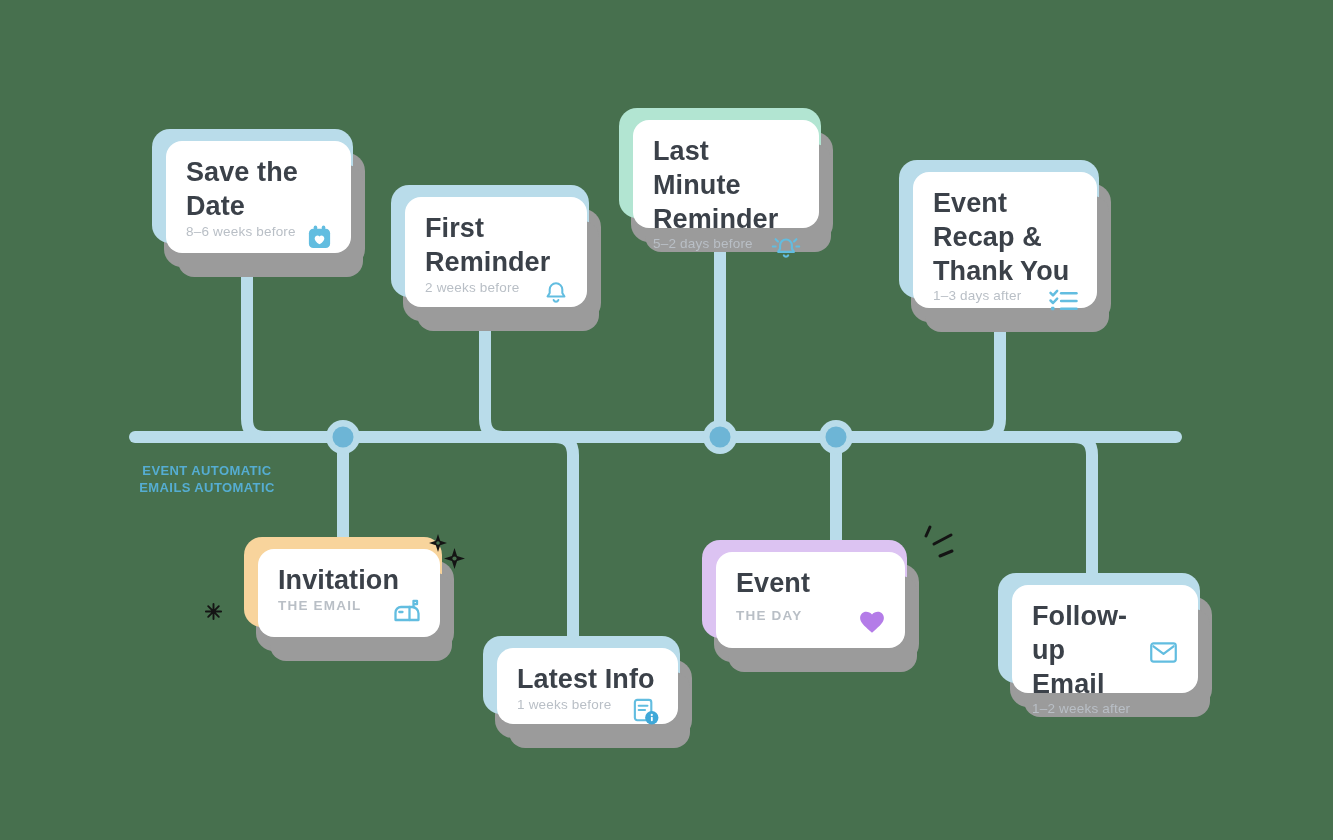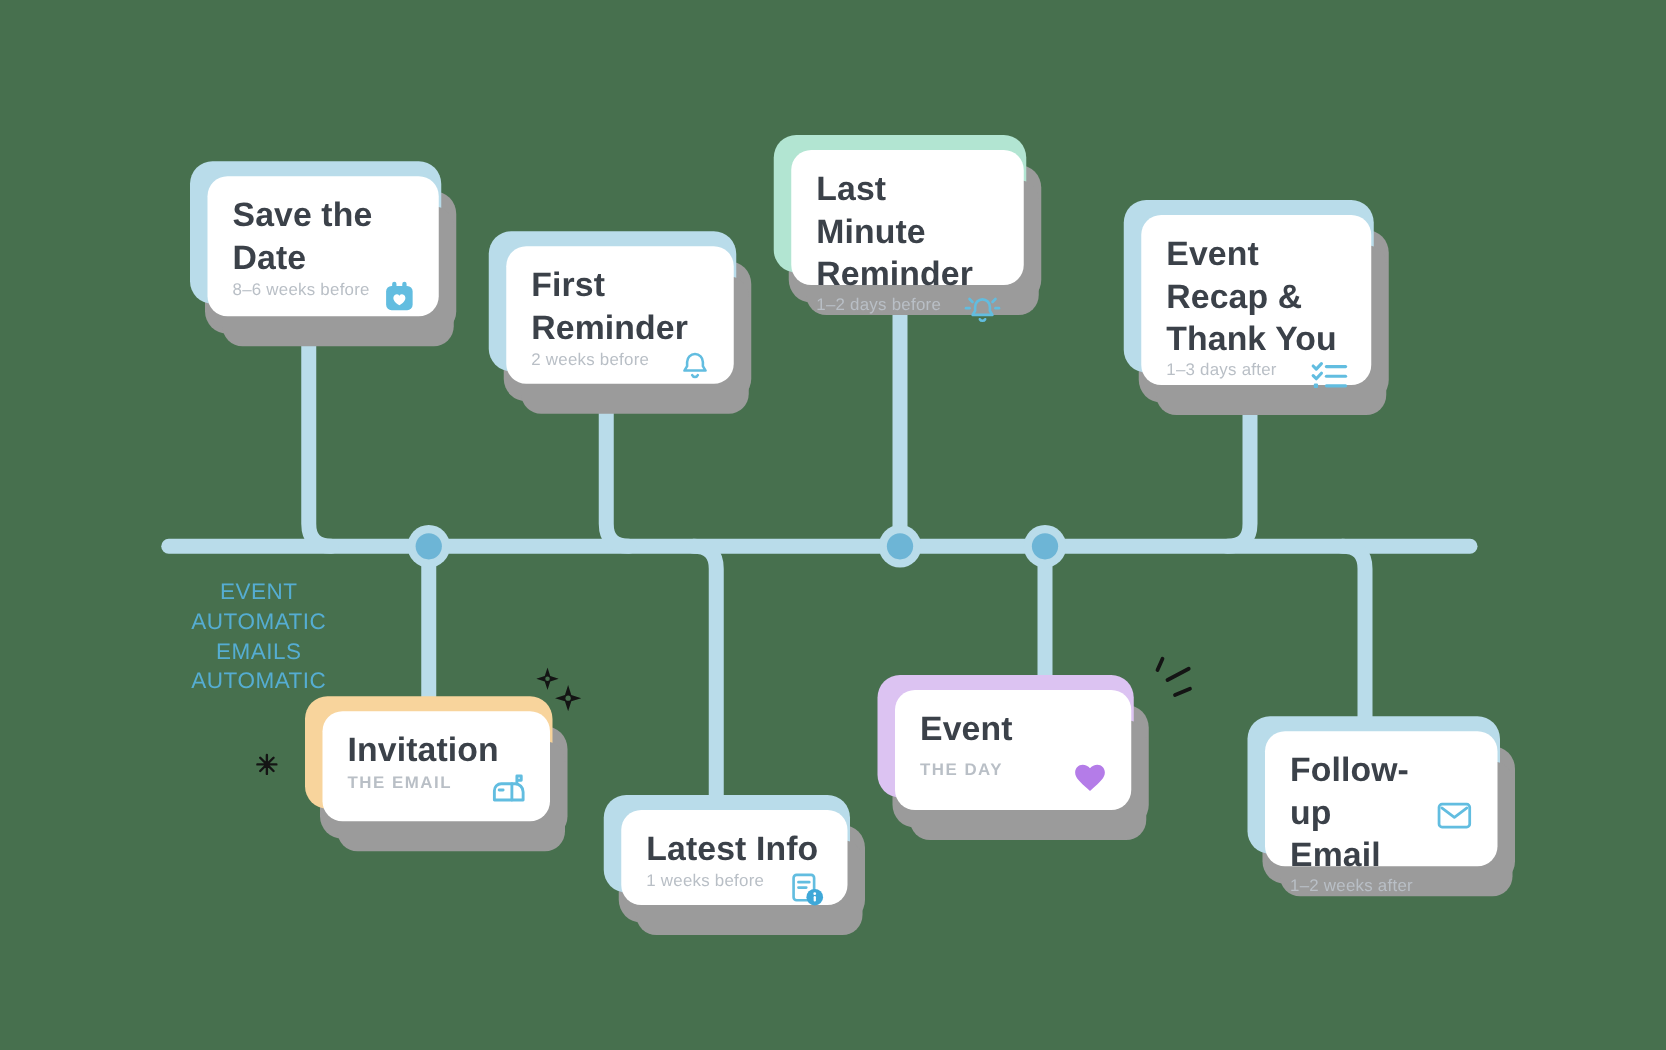--- a/index.html
+++ b/index.html
@@ -4,21 +4,21 @@
 <style>
   html,body{margin:0;padding:0;}
   body{font-family:"Liberation Sans","DejaVu Sans",sans-serif;}
   .stage{
     position:relative;width:1333px;height:840px;overflow:hidden;
     background:#47704E;
   }
   .lines-layer{position:absolute;left:0;top:0;z-index:1;}
   .timeline-label{
     position:absolute;left:135px;top:462px;width:144px;z-index:2;
-    text-align:center;font-size:18px;font-weight:400;line-height:1.32;
+    text-align:center;font-size:13px;font-weight:700;line-height:1.32;
     letter-spacing:0.4px;color:#55add2;
   }
   .card-wrap{position:absolute;z-index:3;}
   .offset{
     position:absolute;left:-14px;top:-12px;right:-2px;bottom:10px;
     border-radius:18px;
     box-shadow:12px 24px 0 0 #9b9b9b;
   }
   .card{
     position:absolute;inset:0;background:#ffffff;border-radius:16px;
@@ -107,21 +107,21 @@
         </span>
       </div>
     </div>
   </div>
 
   <div class="card-wrap" style="left:633px;top:120px;width:186px;height:108px">
     <div class="offset" style="background:#b2e5d2"></div>
     <div class="card">
       <div class="card-title">Last Minute Reminder</div>
       <div class="card-sub">
-        <span class="sub-text">1–2  days before</span>
+        <span class="sub-text">5–2  days before</span>
         <span class="icon">
           <svg width="30" height="26" viewBox="0 0 30 26" fill="none" stroke="#62bde0" stroke-width="2.1" stroke-linecap="round" stroke-linejoin="round">
             <path d="M15 3.5 a5.9 5.9 0 0 0 -5.9 5.9 v3.2 l-2 3.3 h15.8 l-2 -3.3 v-3.2 A5.9 5.9 0 0 0 15 3.5 Z"></path>
             <path d="M12.9 19.4 a2.4 2.4 0 0 0 4.2 0"></path>
             <path d="M4.6 3.2 L7 5.6"></path>
               <path d="M25.4 3.2 L23 5.6"></path>
             <path d="M1.8 10.5 H4.6"></path>
               <path d="M28.2 10.5 H25.4"></path>
           </svg>
         </span>
@@ -142,21 +142,21 @@
             <path d="M2.5 13 l2.6 2.6 L9.4 11"></path>
               <path d="M13.5 13.5 H29.5"></path>
             <rect x="3" y="19.6" width="3.6" height="3.6" rx="1" fill="#62bde0" stroke="none"></rect>
             <path d="M13.5 21.5 H29.5"></path>
           </svg>
         </span>
       </div>
     </div>
   </div>
 
-  <div class="card-wrap" style="left:258px;top:569px;width:182px;height:88px">
+  <div class="card-wrap" style="left:258px;top:549px;width:182px;height:88px">
     <div class="offset" style="background:#f8d49c"></div>
     <div class="card">
       <div class="card-title">Invitation</div>
       <div class="card-sub">
         <span class="sub-text sub-caps">THE EMAIL</span>
         <span class="icon">
           <svg width="30" height="28" viewBox="0 0 30 28" fill="none" stroke="#62bde0" stroke-width="2.3" stroke-linecap="round" stroke-linejoin="round">
             <path d="M3.5 22 V14.5 a5.5 5.5 0 0 1 5.5 -5.5 h11 a6.5 6.5 0 0 1 6.5 6.5 V22 Z"></path>
             <path d="M17.5 9 V22"></path>
             <path d="M21.5 9 V2.8 H25 V6.2 H21.5"></path>

